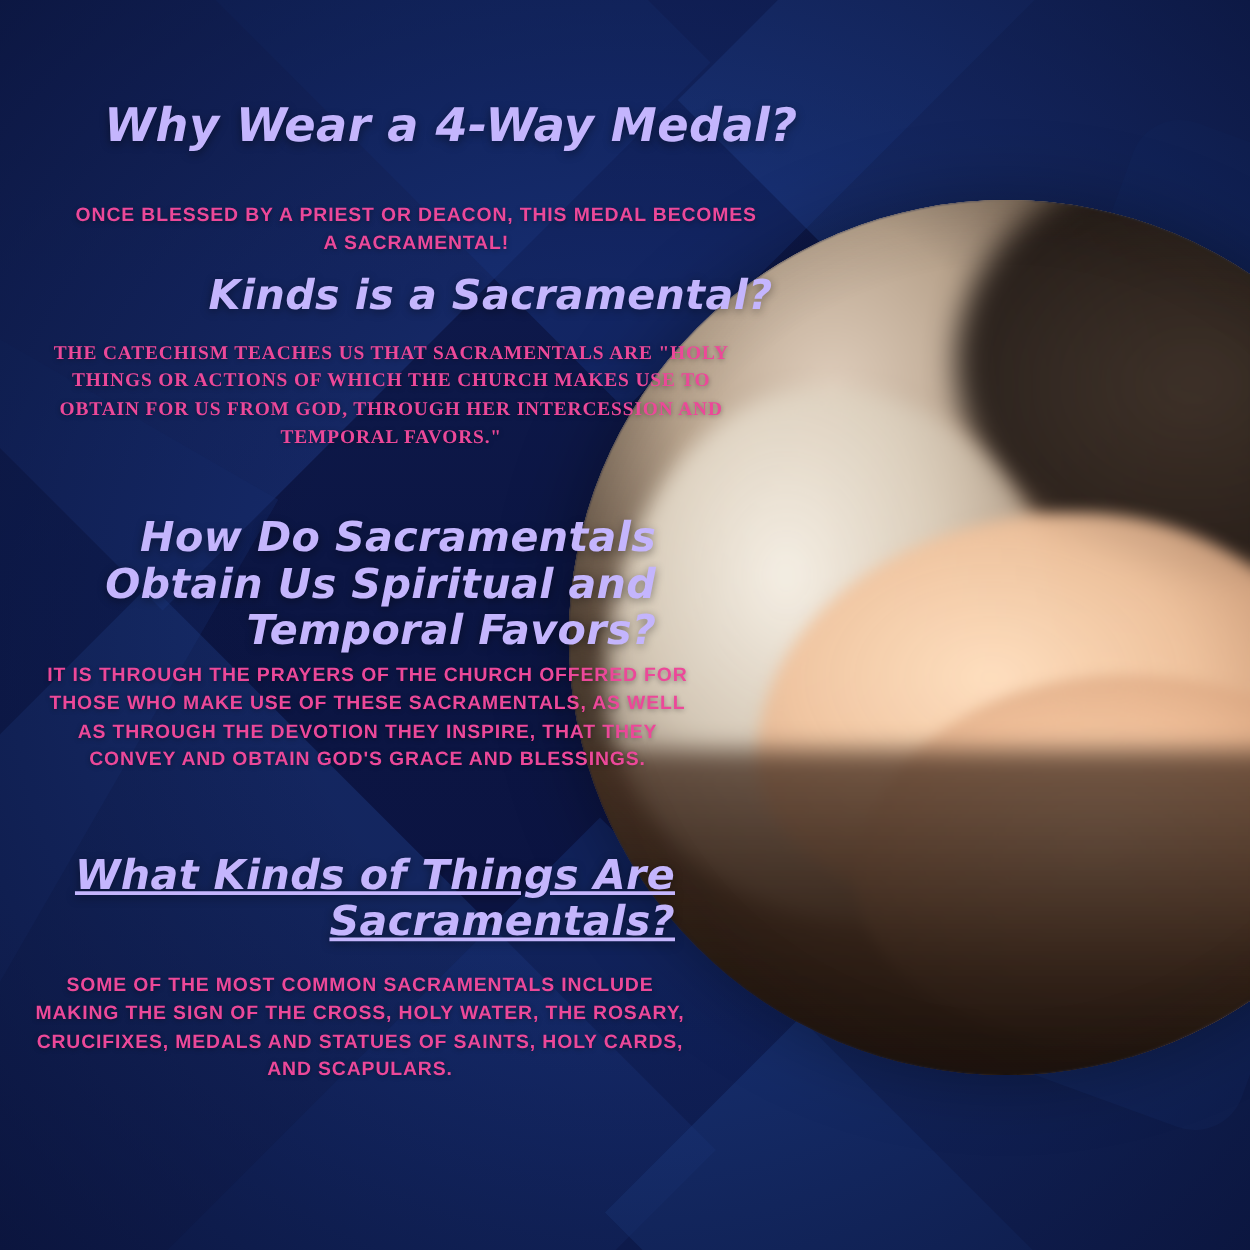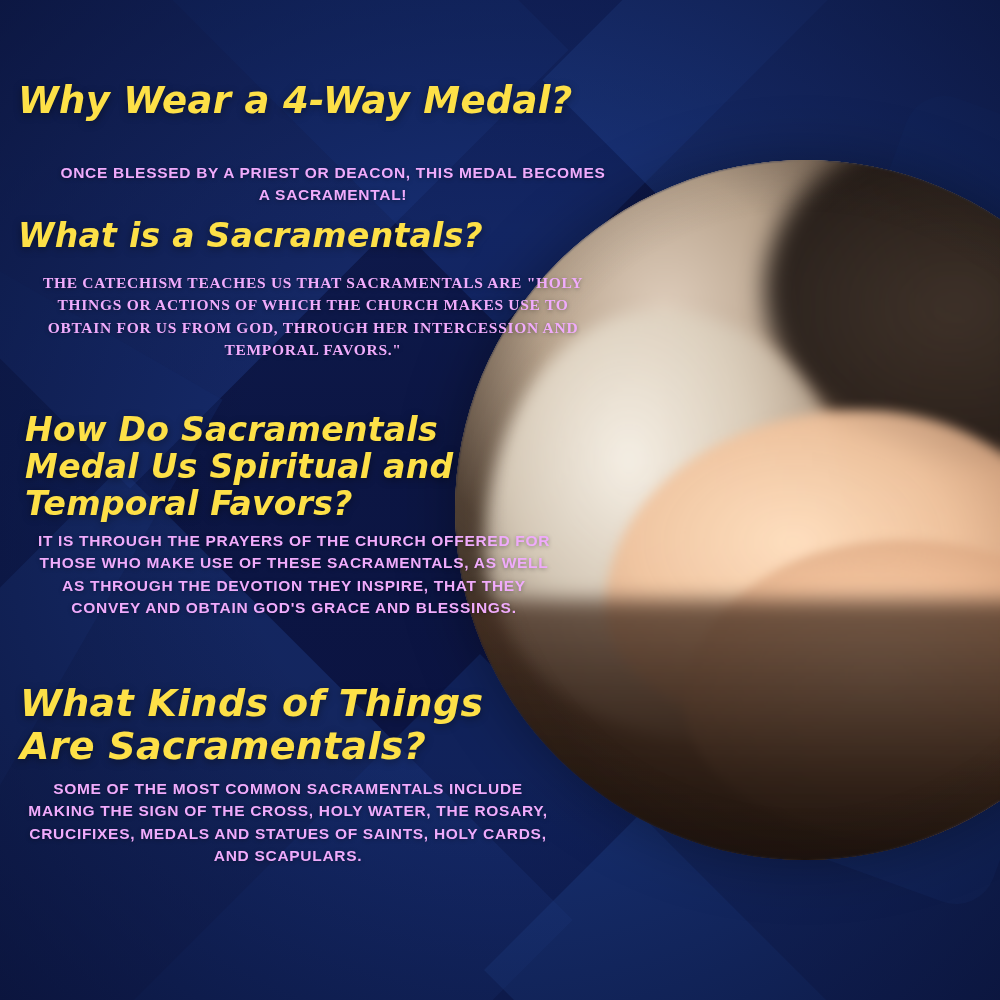--- a/index.html
+++ b/index.html
@@ -151,58 +151,58 @@
 
   
   .content {
     position: absolute;
     left: 0;
     top: 0;
     width: 540px;
     padding: 0;
   }
   .headline {
-    color: #fde047;
+    color: #c4b5fd;
     font-family: "DejaVu Sans", sans-serif;
     font-style: italic;
     font-weight: bold;
-    text-align: left;
+    text-align: right;
     letter-spacing: 0.3px;
     line-height: 1.12;
     text-shadow: 0 2px 8px rgba(0,0,0,0.4);
   }
   .title-main {
     font-size: 37px;
     position: absolute;
     left: 18px; top: 80px;
     width: 620px;
   }
   .body-text {
-    color: #f0abfc;
+    color: #ec4899;
     font-family: "Liberation Sans", sans-serif;
     font-weight: bold;
     text-transform: uppercase;
     text-align: center;
     letter-spacing: 0.7px;
     font-size: 15.5px;
     line-height: 1.45;
     text-shadow: 0 1px 4px rgba(0,0,0,0.35);
   }
 
   .blk { position: absolute; }
 
   .b1 { left: 58px; top: 162px; width: 550px; }
 
   .h2 { left: 18px; top: 218px; width: 600px; font-size: 33px; }
   .b2 { left: 28px; top: 272px; width: 570px; font-family: Liberation Serif, serif; }
 
   .h3 { left: 25px; top: 412px; width: 500px; font-size: 33px; }
   .b3 { left: 34px; top: 530px; width: 520px; }
 
-  .h4 { left: 20px; top: 682px; width: 520px; font-size: 38px; }
+  .h4 { left: 20px; top: 682px; width: 520px; font-size: 33px; text-decoration: underline; }
   .b4 { left: 18px; top: 778px; width: 540px; text-align: center; }
 </style>
 </head>
 <body>
 
 <div id="poster">
 
   <div class="bg-base"></div>
   <div class="bg-shape shape-tl"></div>
   <div class="bg-shape shape-top-mid"></div>
@@ -223,23 +223,23 @@
     <div class="table-dark"></div>
     <div class="photo-soft"></div>
   </div>
 
   <div class="content">
 
     <div class="headline blk title-main">Why Wear a 4-Way Medal?</div>
 
     <div class="body-text blk b1">Once blessed by a priest or deacon, this medal becomes a sacramental!</div>
 
-    <div class="headline blk h2">What is a Sacramentals?</div>
+    <div class="headline blk h2">Kinds is a Sacramental?</div>
     <div class="body-text blk b2">The Catechism teaches us that sacramentals are "holy things or actions of which the Church makes use to obtain for us from God, through Her intercession and temporal favors."</div>
 
-    <div class="headline blk h3">How Do Sacramentals Medal Us Spiritual and Temporal Favors?</div>
+    <div class="headline blk h3">How Do Sacramentals Obtain Us Spiritual and Temporal Favors?</div>
     <div class="body-text blk b3">It is through the prayers of the Church offered for those who make use of these sacramentals, as well as through the devotion they inspire, that they convey and obtain God's grace and blessings.</div>
 
     <div class="headline blk h4">What Kinds of Things Are Sacramentals?</div>
     <div class="body-text blk b4">Some of the most common sacramentals include making the sign of the cross, holy water, the rosary, crucifixes, medals and statues of saints, holy cards, and scapulars.</div>
 
   </div>
 </div>
 
 </body></html>

